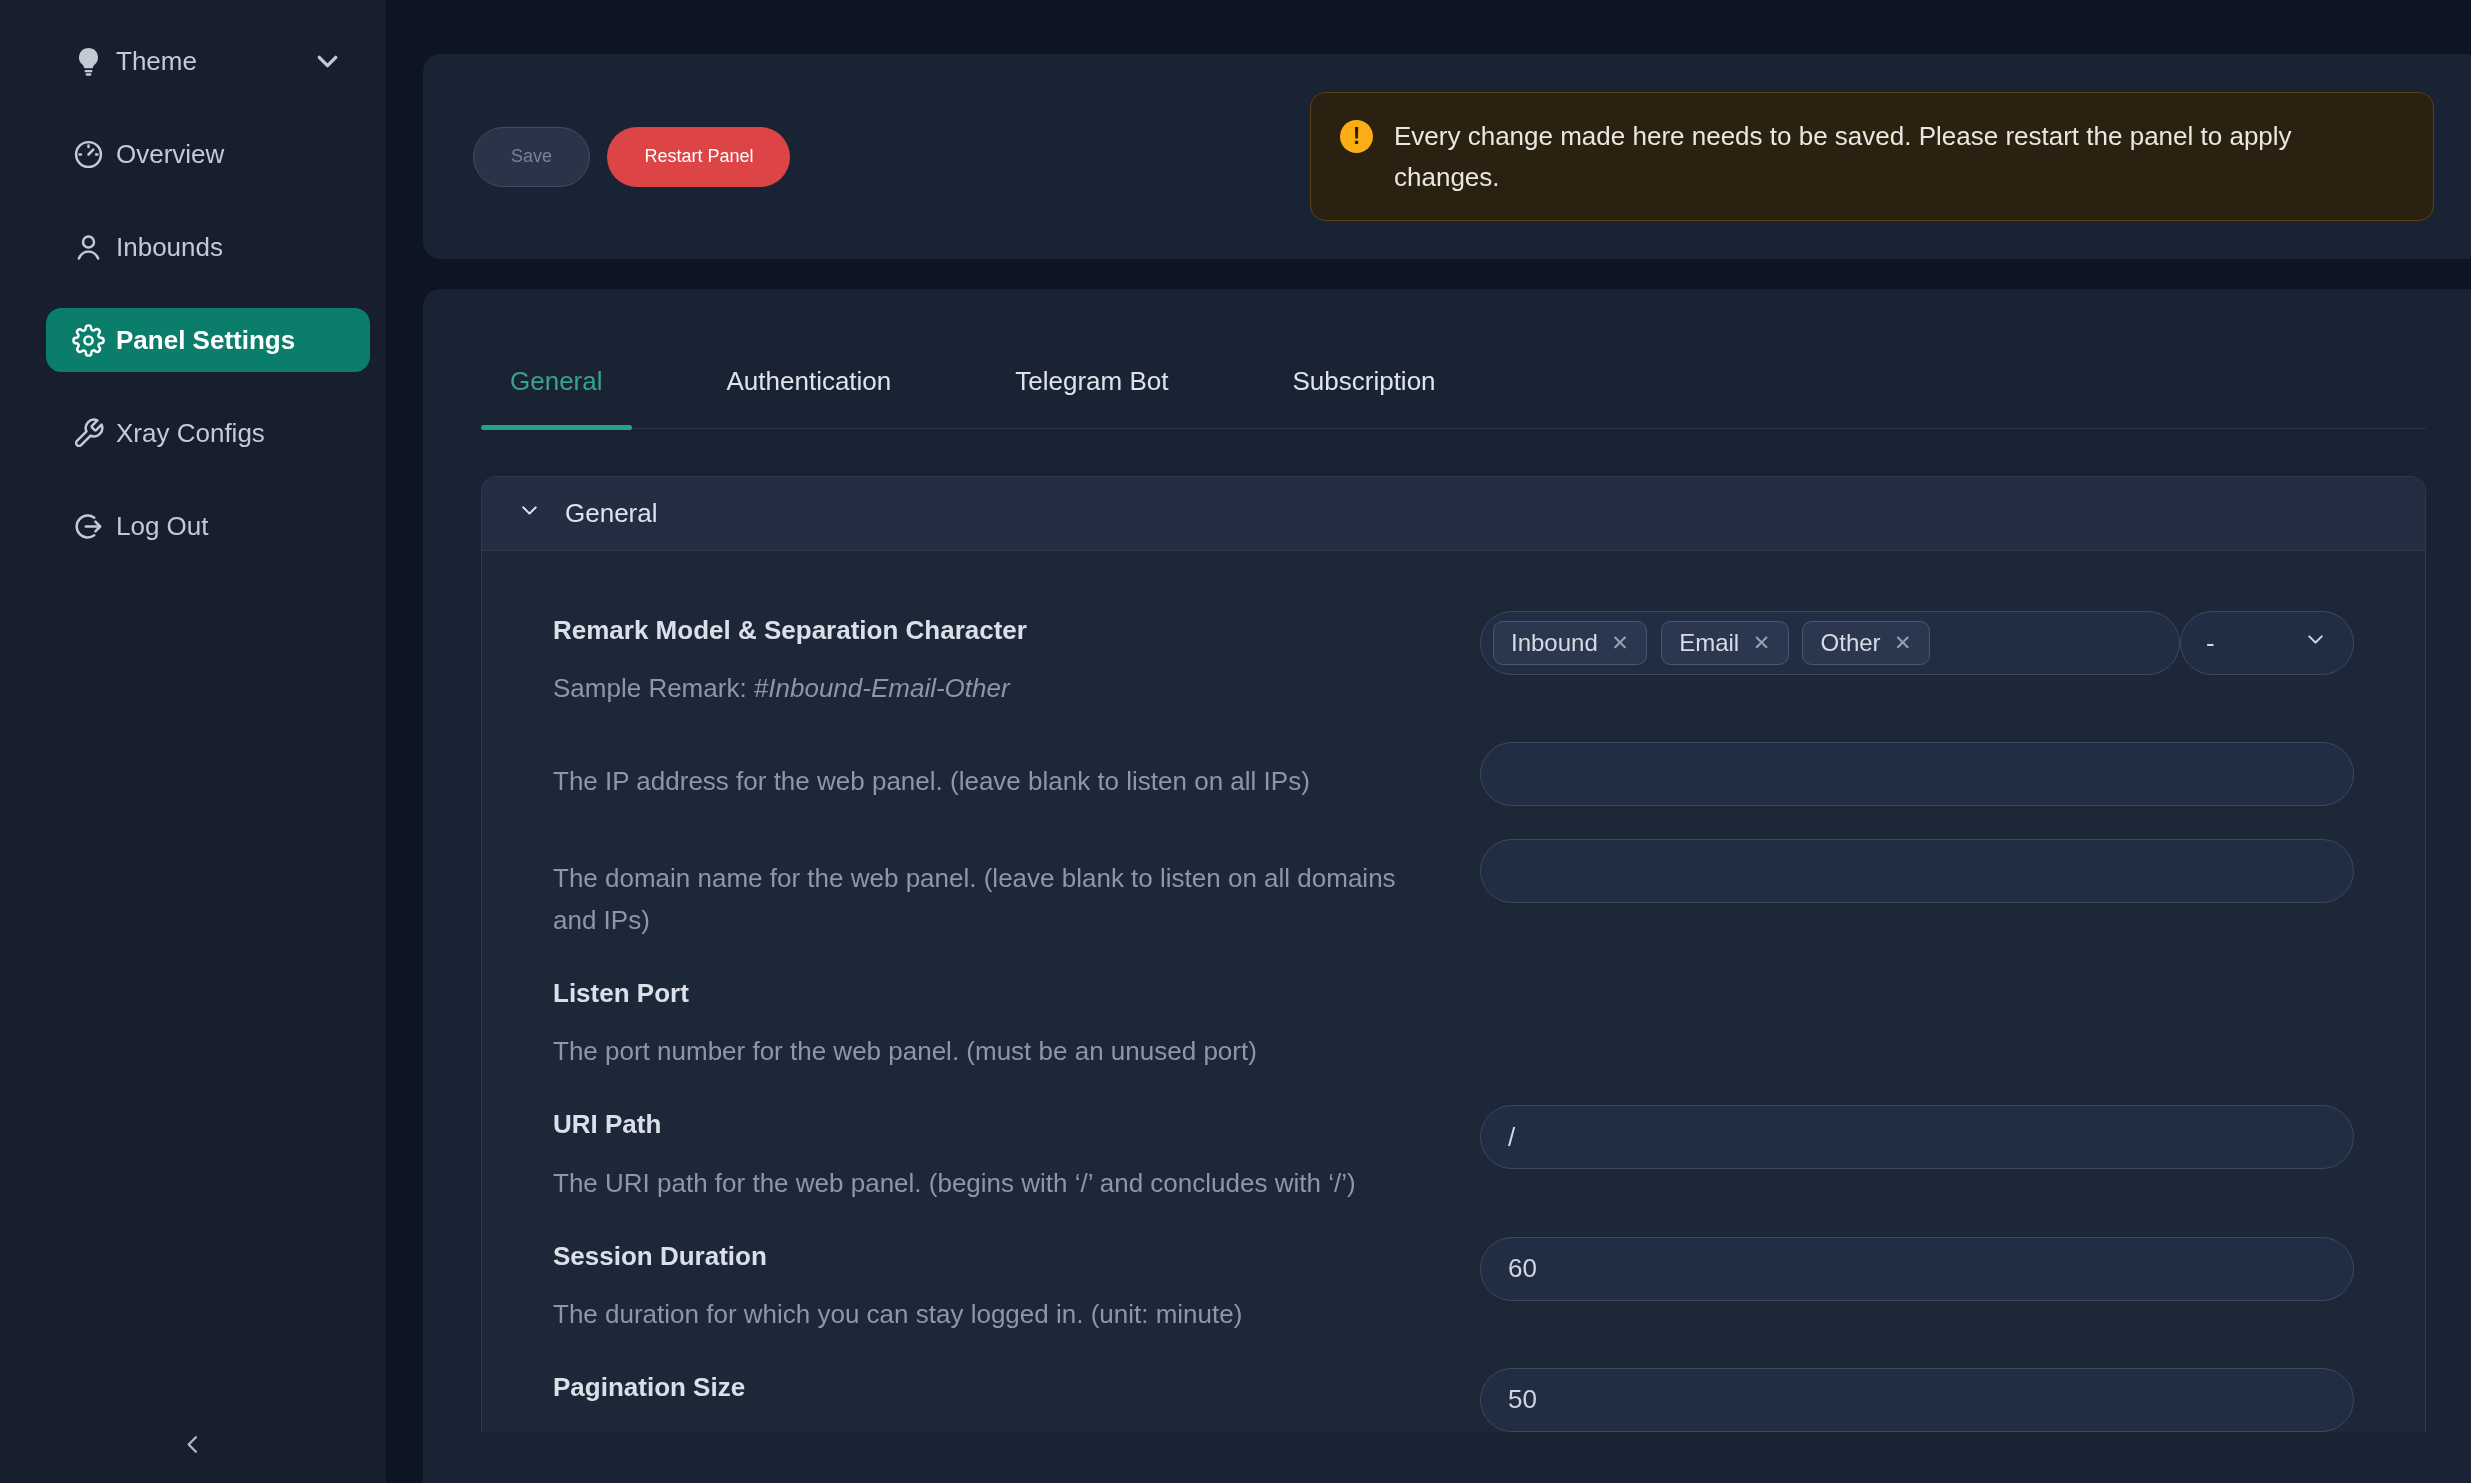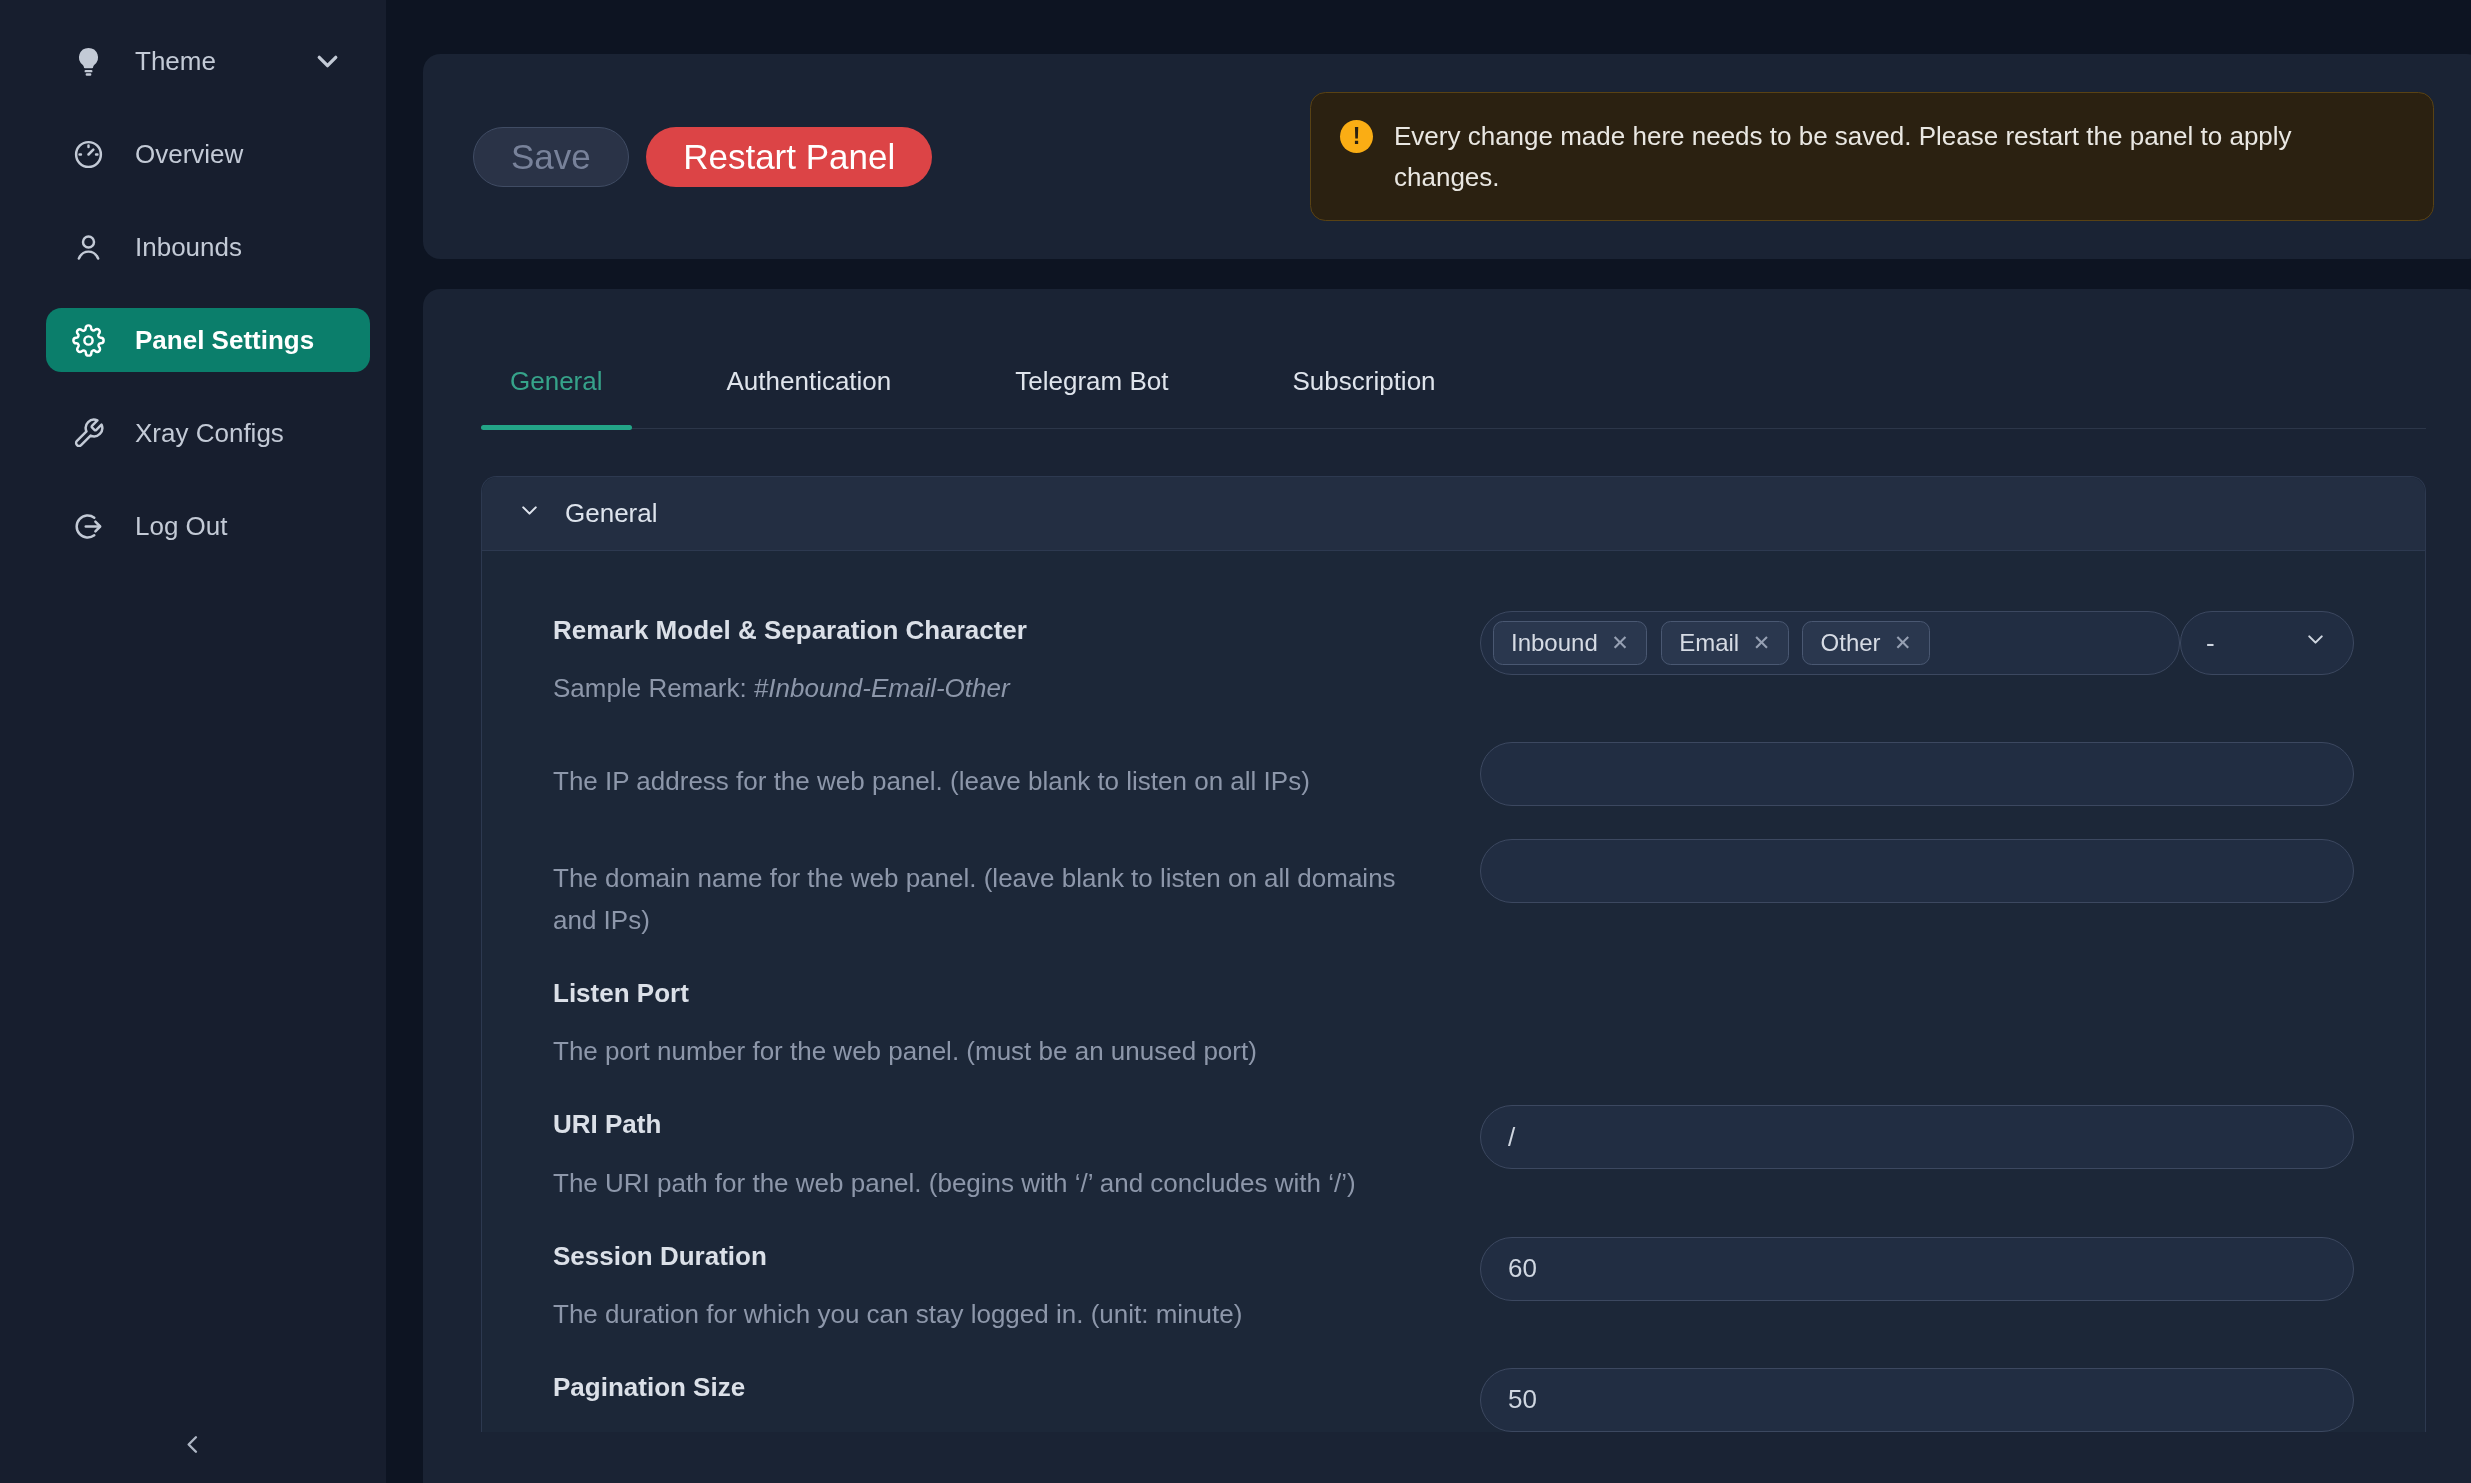--- a/index.html
+++ b/index.html
@@ -23,21 +23,21 @@
     display: flex; align-items: center;
     height: 64px;
     margin: 0 16.4px 29px 46px;
     padding: 0 26px;
     border-radius: 15.4px;
     color: #c3cad6;
     cursor: pointer;
   }
   .side-item .icon { width: 33px; height: 33px; display: flex; align-items: center; justify-content: center; flex-shrink: 0; }
   .side-item .icon svg { width: 33px; height: 33px; }
-  .side-label { margin-left: 30px; white-space: nowrap; }
+  .side-label { margin-left: 11px; white-space: nowrap; }
   .side-item.active {
     background: #0b7e6b;
     color: #ffffff;
     font-weight: 600;
   }
   .chev-right { margin-left: auto; }
   .chev-right svg { width: 25px; height: 25px; }
   .collapse-btn {
     position: absolute; bottom: 21px; left: 0; right: 0;
     display: flex; align-items: center; justify-content: center;
@@ -55,21 +55,21 @@
   
   .toolbar-card {
     height: 205px;
     display: flex; align-items: center; justify-content: space-between;
     padding: 0 50px;
     margin-bottom: 30px;
   }
   .btn-group { display: flex; align-items: center; gap: 17.4px; }
   .btn {
     height: 60px; border-radius: 30px;
-    font-size: 35px; font-family: inherit;
+    font-size: 18px; font-family: inherit;
     padding: 0 37px; cursor: pointer;
     display: flex; align-items: center; justify-content: center;
   }
   .btn-save {
     background: #2a3347; color: #78829a;
     border: 1.9px solid #404c64;
   }
   .btn-restart {
     background: #dc4446; color: #ffffff; border: none;
   }

